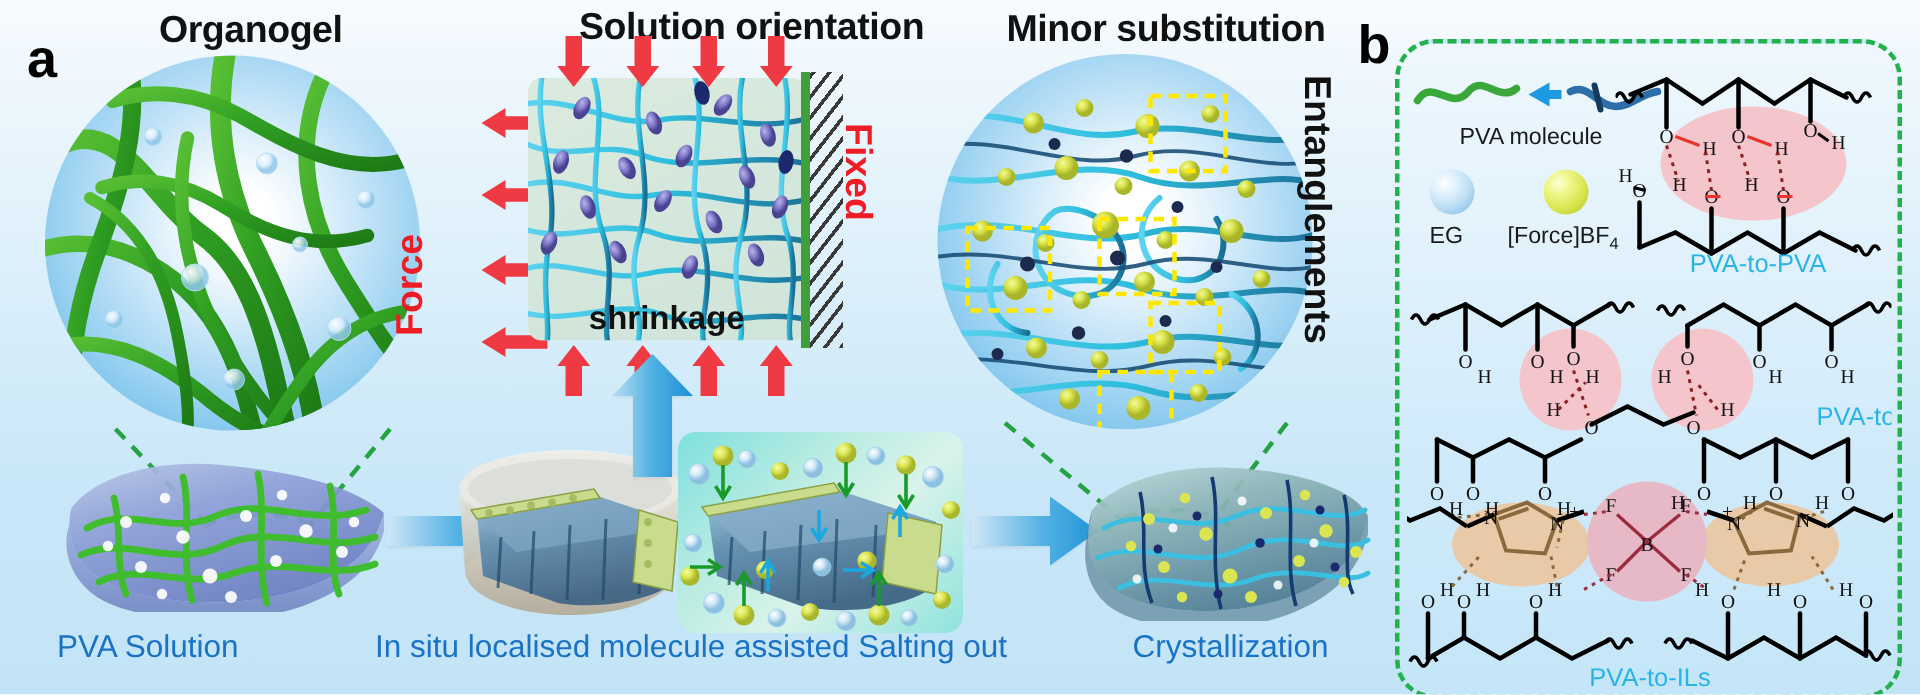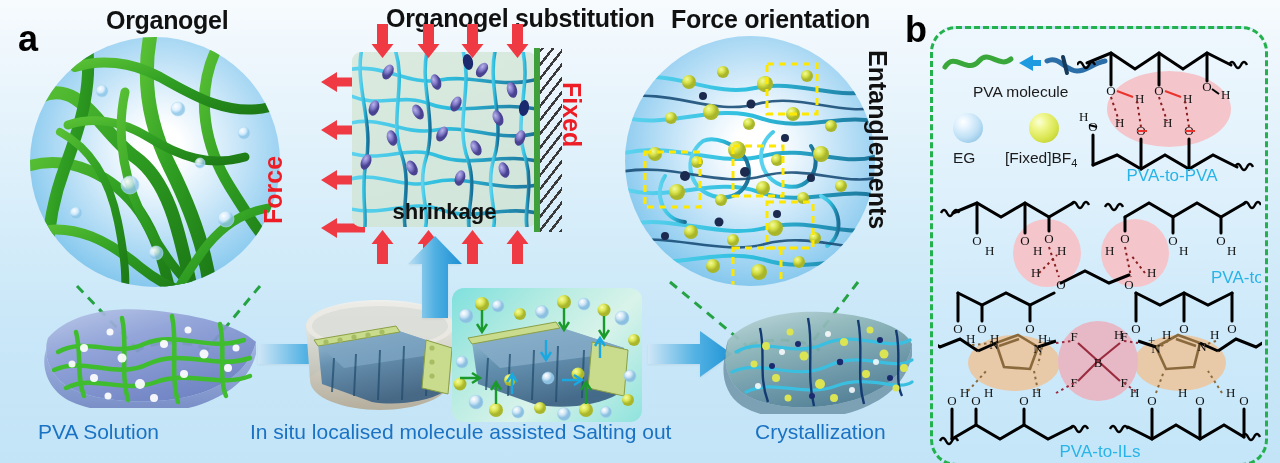--- a/index.html
+++ b/index.html
@@ -97,23 +97,23 @@
 </style>
 </head>
 <body>
 
 <div id="figure">
 
   <div class="abs panel-letter" style="left:18px; top:18px;">a</div>
 
   <div class="abs ttl" style="left:106px; top:6px;">Organogel</div>
 
-  <div class="abs ttl" style="left:386px; top:4px;">Organogel substitution</div>
-
-  <div class="abs ttl" style="left:671px; top:5px;">Force orientation</div>
+  <div class="abs ttl" style="left:386px; top:4px;">Solution orientation</div>
+
+  <div class="abs ttl" style="left:671px; top:5px;">Minor substitution</div>
 
   <div class="abs panel-letter" style="left:905px; top:9px;">b</div>
 
   <div class="abs bubble" style="left:30px; top:37px; width:250px; height:250px;">
     <svg width="250" height="250" viewBox="0 0 250 250">
       <defs>
         <linearGradient id="gfib" x1="0" y1="0" x2="1" y2="1">
           <stop offset="0%" stop-color="#57bf34"></stop>
           <stop offset="45%" stop-color="#2f9e22"></stop>
           <stop offset="100%" stop-color="#1d7a16"></stop>
@@ -604,21 +604,21 @@
       <path d="M106,20 C118,14 124,30 136,30 C146,30 152,22 164,20" stroke="#2b6ea8" stroke-width="5" fill="none" stroke-linecap="round"></path>
       <path d="M122,16 L126,32" stroke="#153a5c" stroke-width="4" stroke-linecap="round"></path>
     </svg>
 
     <div class="abs leg-txt" style="left:40px; top:54px;">PVA  molecule</div>
 
     <div class="abs sphere-eg" style="left:20px; top:84px; width:30px; height:30px;"></div>
     <div class="abs sphere-il" style="left:96px; top:84px; width:30px; height:30px;"></div>
 
     <div class="abs leg-txt" style="left:20px; top:120px;">EG</div>
-    <div class="abs leg-txt" style="left:72px; top:120px;"><span>[Fixed]BF</span><sub style="font-size:11px;">4</sub></div>
+    <div class="abs leg-txt" style="left:72px; top:120px;"><span>[Force]BF</span><sub style="font-size:11px;">4</sub></div>
 
     <svg class="abs" width="190" height="148" viewBox="0 0 190 148" style="left:144px; top:6px;">
       <ellipse cx="92" cy="74" rx="62" ry="38" fill="#f4c6cc"></ellipse>
 
       <g stroke="#000" stroke-width="3" fill="none" stroke-linecap="round">
         <path d="M10,28 L34,18 L58,34 L82,18 L106,34 L130,18 L154,30"></path>
         <path d="M34,18 L34,50"></path>
         <path d="M82,18 L82,50"></path>
         <path d="M130,18 L130,46"></path>
       </g>

